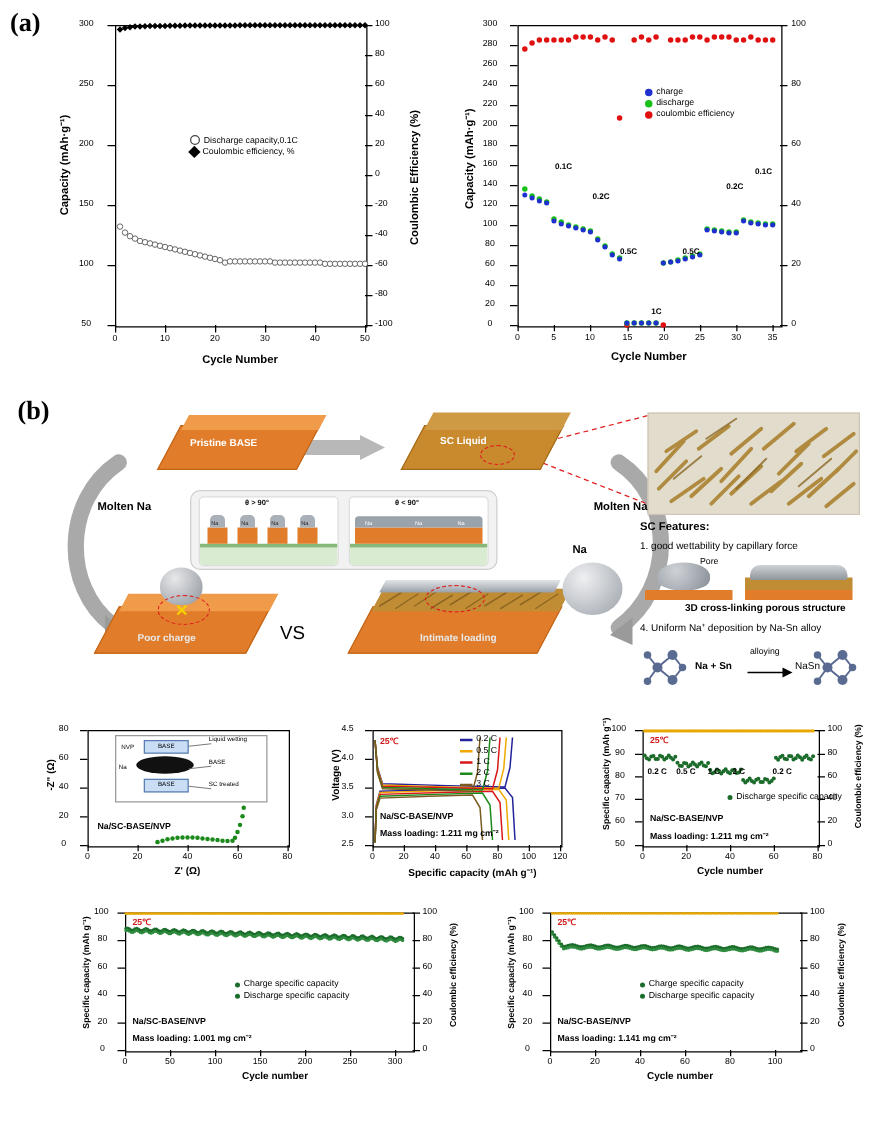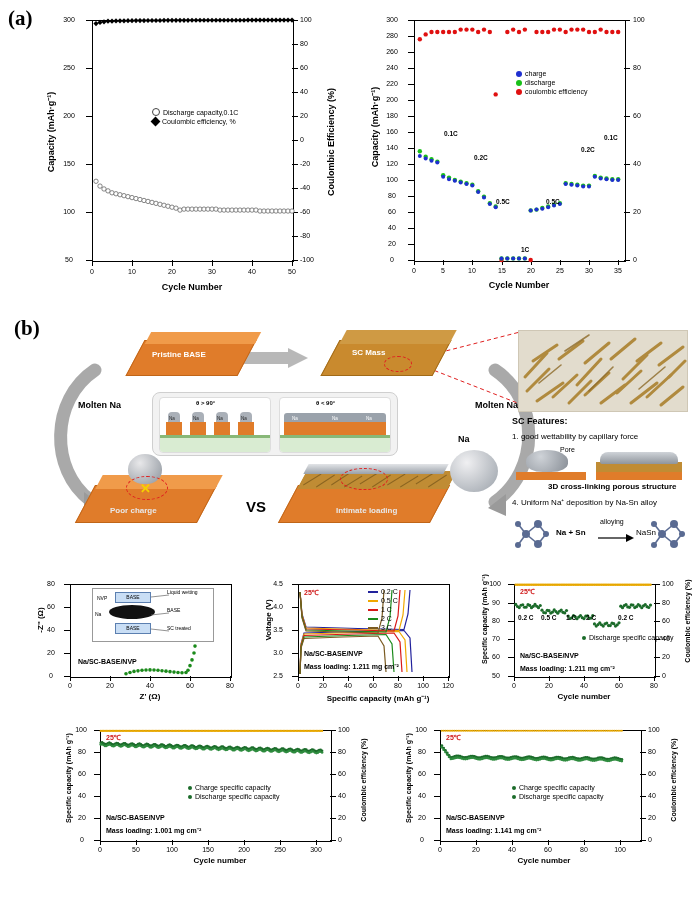--- a/index.html
+++ b/index.html
@@ -435,21 +435,21 @@
     <line x1="386" y1="26" x2="480" y2="2" stroke="#e02020" stroke-width="1" stroke-dasharray="4,3"></line>
     <line x1="388" y1="38" x2="480" y2="74" stroke="#e02020" stroke-width="1" stroke-dasharray="4,3"></line>
   </svg>
 
   <div class="slab" style="left:95px;top:10px;width:110px;height:34px;background:#e07c2a;transform:skewX(-28deg);border:1px solid #c06518;"></div>
   <div class="slab" style="left:108px;top:2px;width:110px;height:12px;background:#f09b4a;transform:skewX(-28deg);"></div>
   <div class="boxtitle" style="left:112px;top:20px;color:#fff;font-size:8px;">Pristine BASE</div>
 
   <div class="slab" style="left:290px;top:10px;width:110px;height:34px;background:#c98a2e;transform:skewX(-28deg);border:1px solid #a06a18;"></div>
   <div class="slab" style="left:303px;top:0px;width:110px;height:14px;background:#cf9a44;transform:skewX(-28deg);"></div>
-  <div class="boxtitle" style="left:312px;top:18px;color:#fff;font-size:8px;">SC Mass</div>
+  <div class="boxtitle" style="left:312px;top:18px;color:#fff;font-size:8px;">SC Liquid</div>
   <div class="dashring" style="left:344px;top:26px;width:26px;height:14px;"></div>
 
   <div style="position:absolute;left:478px;top:0px;width:168px;height:80px;background:#dcd6c8;overflow:hidden;border:1px solid #cfc7b5;">
     <svg width="168" height="80">
       <rect width="168" height="80" fill="#e2dccd"></rect>
       <g stroke="#b08a3e" stroke-width="3" stroke-linecap="round">
         <line x1="8" y1="60" x2="30" y2="38"></line>
           <line x1="18" y1="70" x2="44" y2="52"></line>
         <line x1="34" y1="66" x2="58" y2="44"></line>
           <line x1="50" y1="72" x2="72" y2="50"></line>
@@ -514,21 +514,21 @@
     </div>
   </div>
 
   <div class="slab" style="left:45px;top:155px;width:120px;height:36px;background:#e07c2a;transform:skewX(-28deg);border:1px solid #c06518;"></div>
   <div class="slab" style="left:59px;top:145px;width:120px;height:14px;background:#f09b4a;transform:skewX(-28deg);"></div>
   <div style="position:absolute;left:88px;top:124px;width:34px;height:30px;background:radial-gradient(circle at 35% 30%, #e8e8ea, #8d949c);border-radius:50% 50% 45% 45%;"></div>
   <div class="dashring" style="left:86px;top:146px;width:40px;height:22px;"></div>
   <div style="position:absolute;left:100px;top:152px;color:#f5d000;font-size:13px;font-weight:bold;line-height:1;">✕</div>
   <div class="capt" style="left:70px;top:176px;color:#e8e8e8;font-size:8px;">Poor charge</div>
 
-  <div style="position:absolute;left:206px;top:168px;font-size:15px;font-weight:bold;">VS</div>
+  <div style="position:absolute;left:184px;top:168px;font-size:15px;font-weight:normal;">VS</div>
 
   <div class="slab" style="left:248px;top:155px;width:150px;height:36px;background:#e07c2a;transform:skewX(-28deg);border:1px solid #c06518;"></div>
   <div style="position:absolute;left:262px;top:141px;width:150px;height:18px;transform:skewX(-28deg);background:#c08c34;overflow:hidden;">
     <svg width="150" height="18">
       <rect width="150" height="18" fill="#c08c34"></rect>
       <g stroke="#8a6420" stroke-width="1.4">
         <line x1="4" y1="14" x2="16" y2="3"></line>
           <line x1="18" y1="16" x2="30" y2="4"></line>
         <line x1="32" y1="14" x2="44" y2="2"></line>
           <line x1="46" y1="16" x2="58" y2="5"></line>

